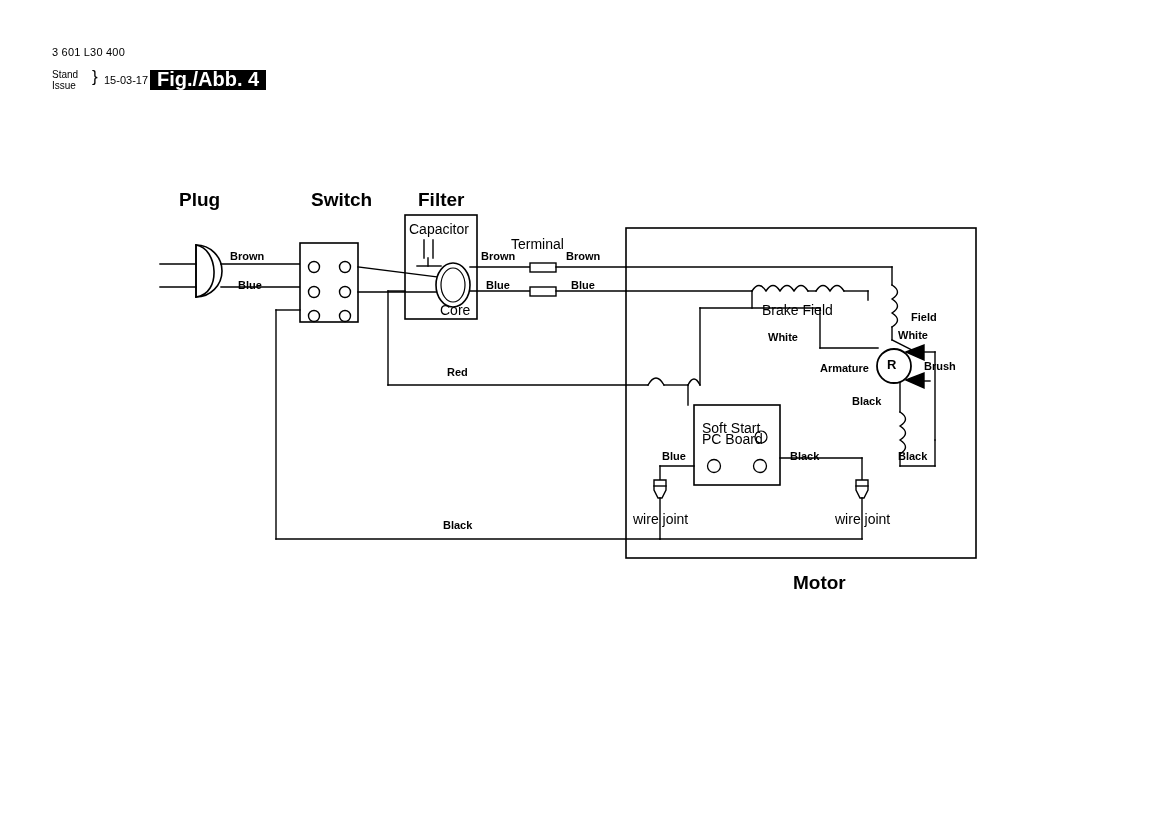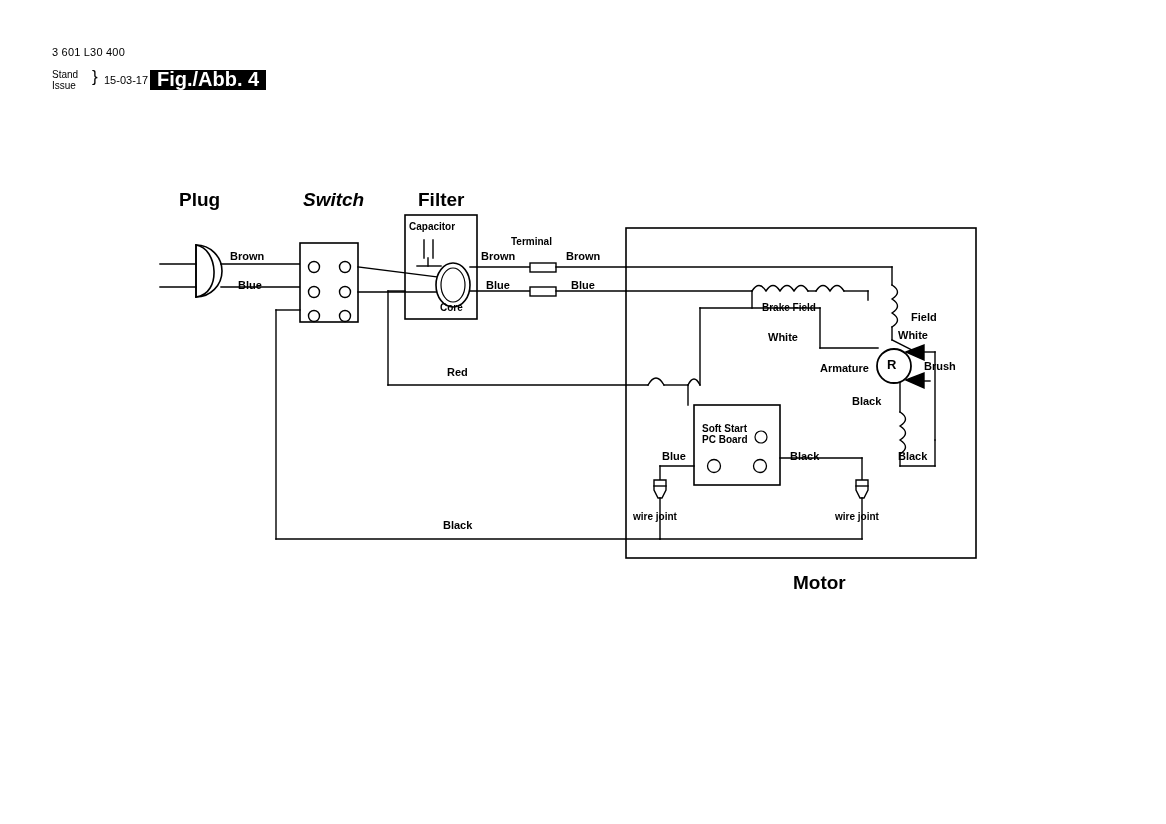--- a/index.html
+++ b/index.html
@@ -65,22 +65,22 @@
     white-space: nowrap;
   }
 
   
   .lbl {
     font-size: 11px;
     font-weight: bold;
     white-space: nowrap;
   }
   .lbl-sm {
-    font-size: 10px;
-    font-weight: bold;
+    font-size: 14px;
+    font-weight: normal;
     white-space: nowrap;
   }
   .title {
     font-size: 19px;
     font-weight: bold;
     white-space: nowrap;
   }
   svg { display:block; }
 </style>
 </head>
@@ -211,21 +211,21 @@
       <line x1="276" y1="310" x2="300" y2="310"></line>
       <line x1="276" y1="539" x2="660" y2="539"></line>
       <line x1="660" y1="539" x2="660" y2="498"></line>
       <line x1="660" y1="539" x2="862" y2="539"></line>
       <line x1="862" y1="539" x2="862" y2="498"></line>
 
     </g>
   </svg>
 
   <div class="abs title" style="left:179px; top:189px;">Plug</div>
-  <div class="abs title" style="left:303px; top:189px;font-style:italic;">Switch</div>
+  <div class="abs title" style="left:311px; top:189px;">Switch</div>
   <div class="abs title" style="left:418px; top:189px;">Filter</div>
   <div class="abs title" style="left:793px; top:572px;">Motor</div>
 
   <div class="abs lbl-sm" style="left:409px; top:221px;">Capacitor</div>
   <div class="abs lbl-sm" style="left:440px; top:302px;">Core</div>
   <div class="abs lbl-sm" style="left:511px; top:236px;">Terminal</div>
 
   <div class="abs lbl" style="left:230px; top:250px;">Brown</div>
   <div class="abs lbl" style="left:238px; top:279px;">Blue</div>
 

